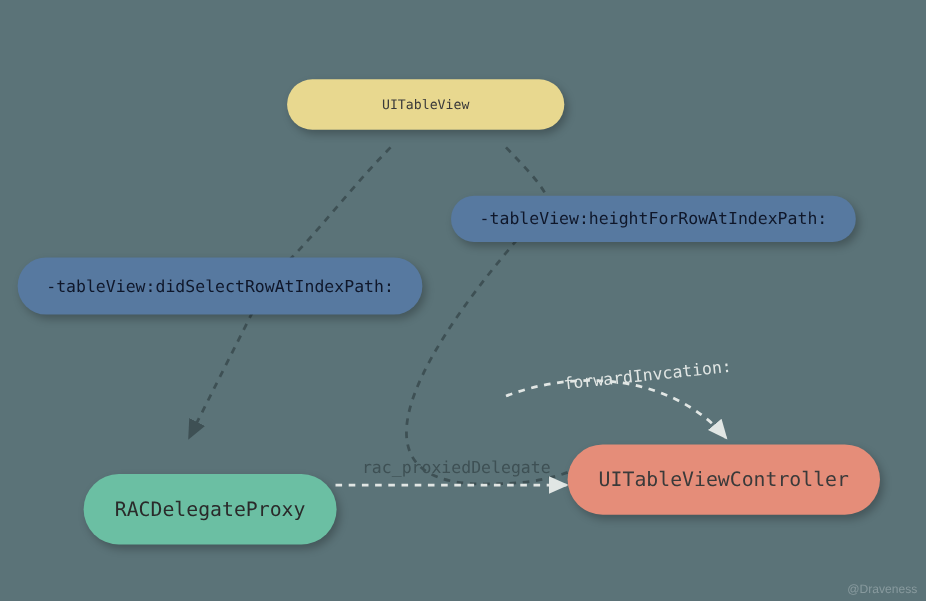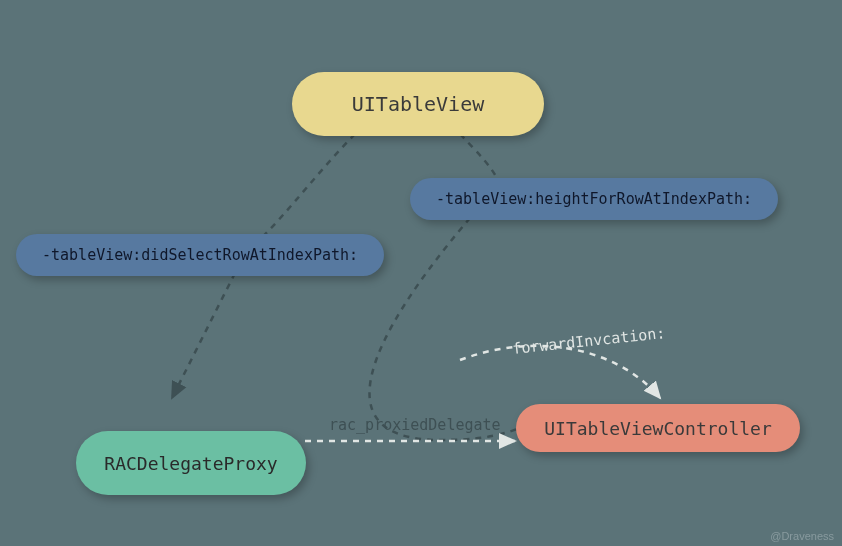--- a/index.html
+++ b/index.html
@@ -65,37 +65,37 @@
 
   <path d="M 460 134 C 480 155, 490 165, 498 180" fill="none" stroke="#3e5054" stroke-width="2.5" stroke-dasharray="6 6"></path>
 
   <path d="M 470 218 C 400 300, 300 440, 440 440 C 500 440, 520 430, 560 408" fill="none" stroke="#3e5054" stroke-width="2.5" stroke-dasharray="6 6" marker-end="url(#arrow-dark)"></path>
 
   <path d="M 305 441 L 515 441" fill="none" stroke="#e1e6e4" stroke-width="2.5" stroke-dasharray="6 6" marker-end="url(#arrow-light)"></path>
 
   <path d="M 460 360 C 540 330, 620 350, 660 398" fill="none" stroke="#e1e6e4" stroke-width="2.5" stroke-dasharray="6 6" marker-end="url(#arrow-light)"></path>
 </svg>
 
-<div class="node yellow" style="left:292px; top:72px; width:252px; height:64px; font-size:20px;">
+<div class="node yellow" style="left:261px; top:72px; width:252px; height:46px; font-size:12px;">
   <span>UITableView</span>
 </div>
 
 <div class="node blue" style="left:410px; top:178px; height:42px; font-size:15px;">
   <span>-tableView:heightForRowAtIndexPath:</span>
 </div>
 
-<div class="node blue" style="left:16px; top:234px; height:42px; font-size:15px;align-items:center;">
+<div class="node blue" style="left:16px; top:234px; height:52px; font-size:15px;align-items:center;">
   <span>-tableView:didSelectRowAtIndexPath:</span>
 </div>
 
 <div class="node green" style="left:76px; top:404px; width:230px; height:64px; font-size:18px;margin-top:27px;">
   <span>RACDelegateProxy</span>
 </div>
 
-<div class="node red" style="left:516px; top:404px; width:284px; height:48px; font-size:18px;justify-content:center;">
+<div class="node red" style="left:516px; top:404px; width:284px; height:64px; font-size:18px;justify-content:center;">
   <span>UITableViewController</span>
 </div>
 
 <div class="edge-label" style="left:329px; top:416px;">rac_proxiedDelegate</div>
 
 <div class="edge-label light" style="left:512px; top:332px; transform:rotate(-6deg);">forwardInvcation:</div>
 
 <div class="attribution">@Draveness</div>
 
 </body></html>

